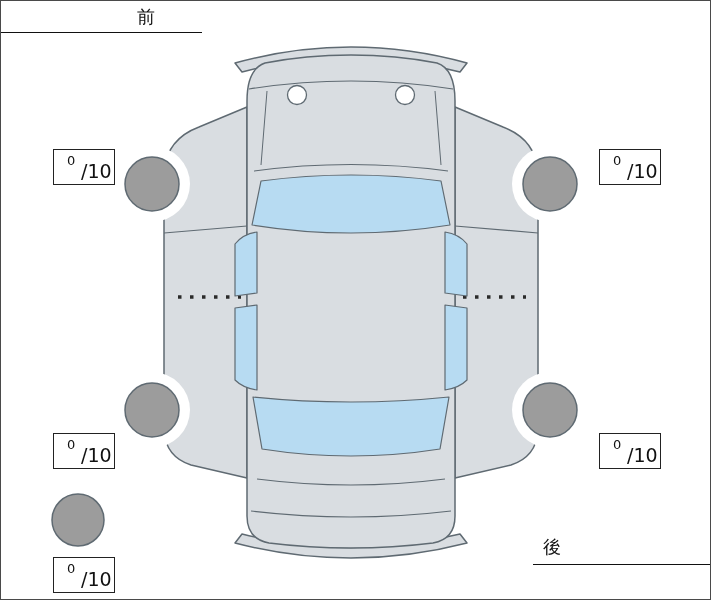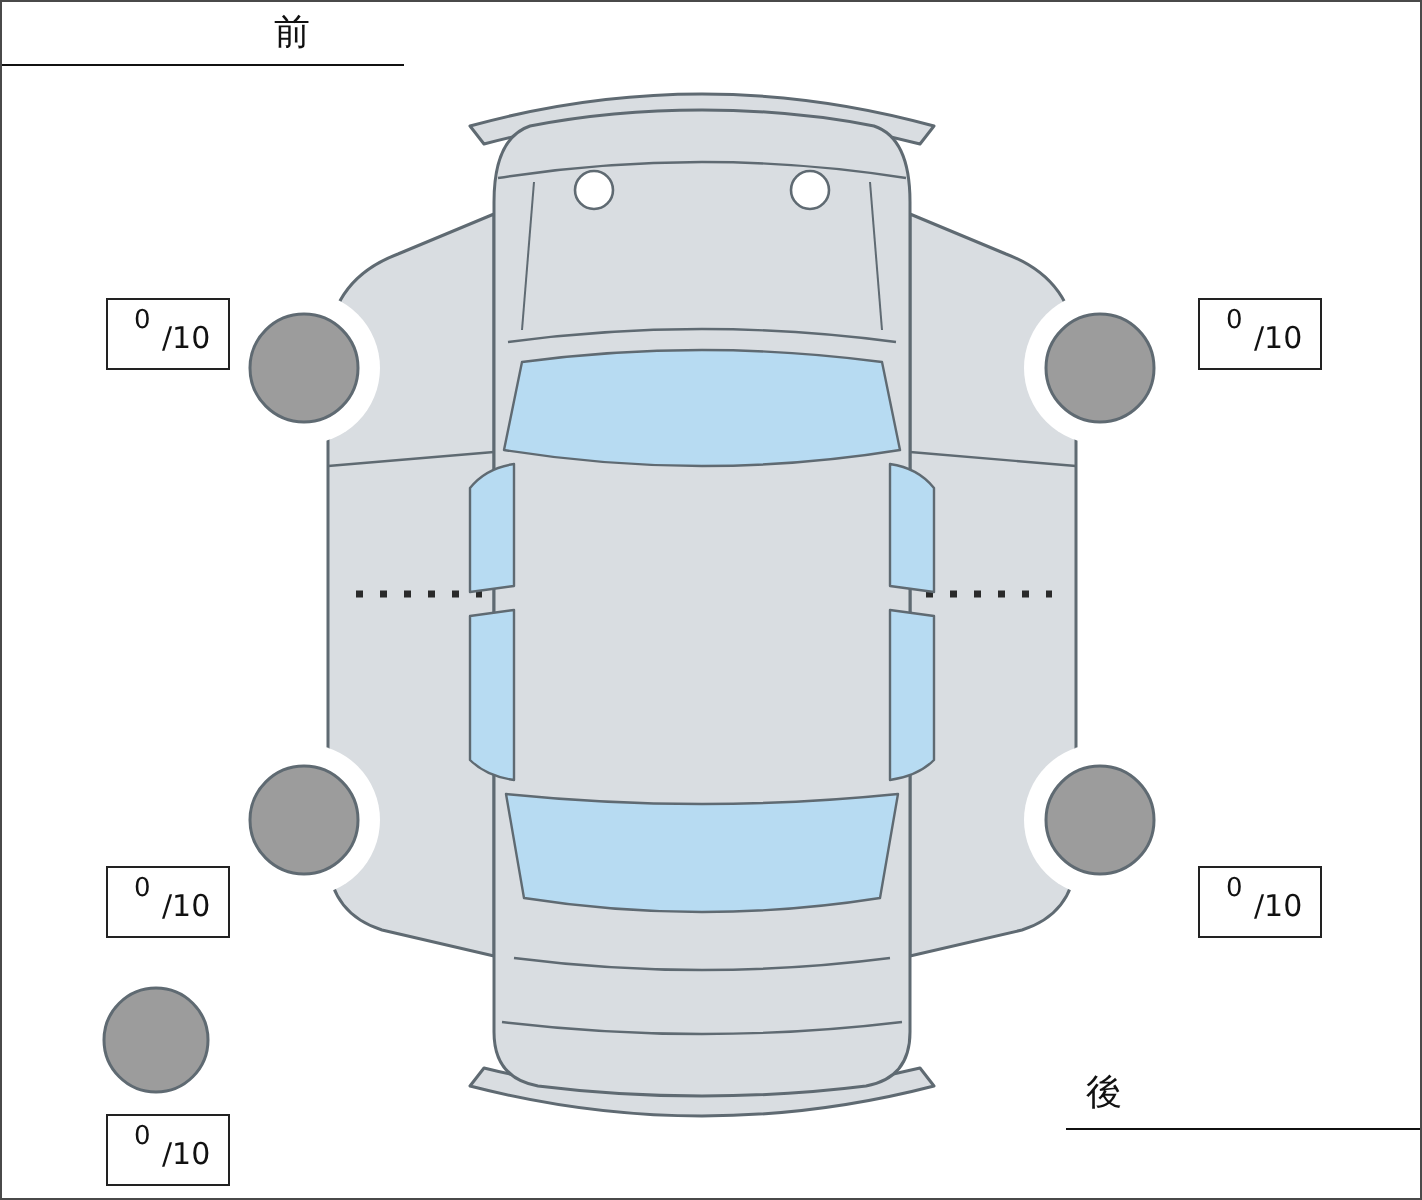--- a/index.html
+++ b/index.html
@@ -6,21 +6,21 @@
   --body:#d9dde1; --glass:#b7dbf2; --tire:#9c9c9c; --outline:#5f6a72; --background:#ffffff; --ink:#111111;
 }
 html,body{margin:0;padding:0;}
 body{background:#fff;font-family:"DejaVu Sans","Liberation Sans",sans-serif;}
 .stage{position:relative;width:711px;height:600px;background:var(--background);border:1px solid #4a4a4a;box-sizing:border-box;overflow:hidden;}
 .diagram-svg{position:absolute;left:0;top:0;}
 .orient-label{position:absolute;font-size:18px;color:var(--ink);line-height:1.3;}
 .underline{position:absolute;height:1px;background:var(--ink);}
 .score-box{position:absolute;width:62px;height:36px;background:#fff;border:1px solid #222;box-sizing:border-box;}
 .score-num{position:absolute;left:13px;top:3px;font-size:13px;color:var(--ink);}
-.score-den{position:absolute;left:27px;top:10px;font-size:15px;color:var(--ink);}
+.score-den{position:absolute;left:27px;top:10px;font-size:19px;color:var(--ink);}
 .body-part{fill:var(--body);stroke:var(--outline);stroke-width:1.5;stroke-linejoin:round;}
 .glass{fill:var(--glass);stroke:var(--outline);stroke-width:1.2;stroke-linejoin:round;}
 .tire{fill:var(--tire);stroke:var(--outline);stroke-width:1.5;}
 .halo{fill:var(--background);stroke:none;}
 .seam{fill:none;stroke:var(--outline);stroke-width:1.2;}
 .thin{stroke-width:1;}
 .dots{fill:none;stroke:#2a2a2a;stroke-width:3.5;stroke-dasharray:3.5 8.5;}
 .detail-circle{fill:#fff;stroke:var(--outline);stroke-width:1.3;}
 </style>
 </head>

